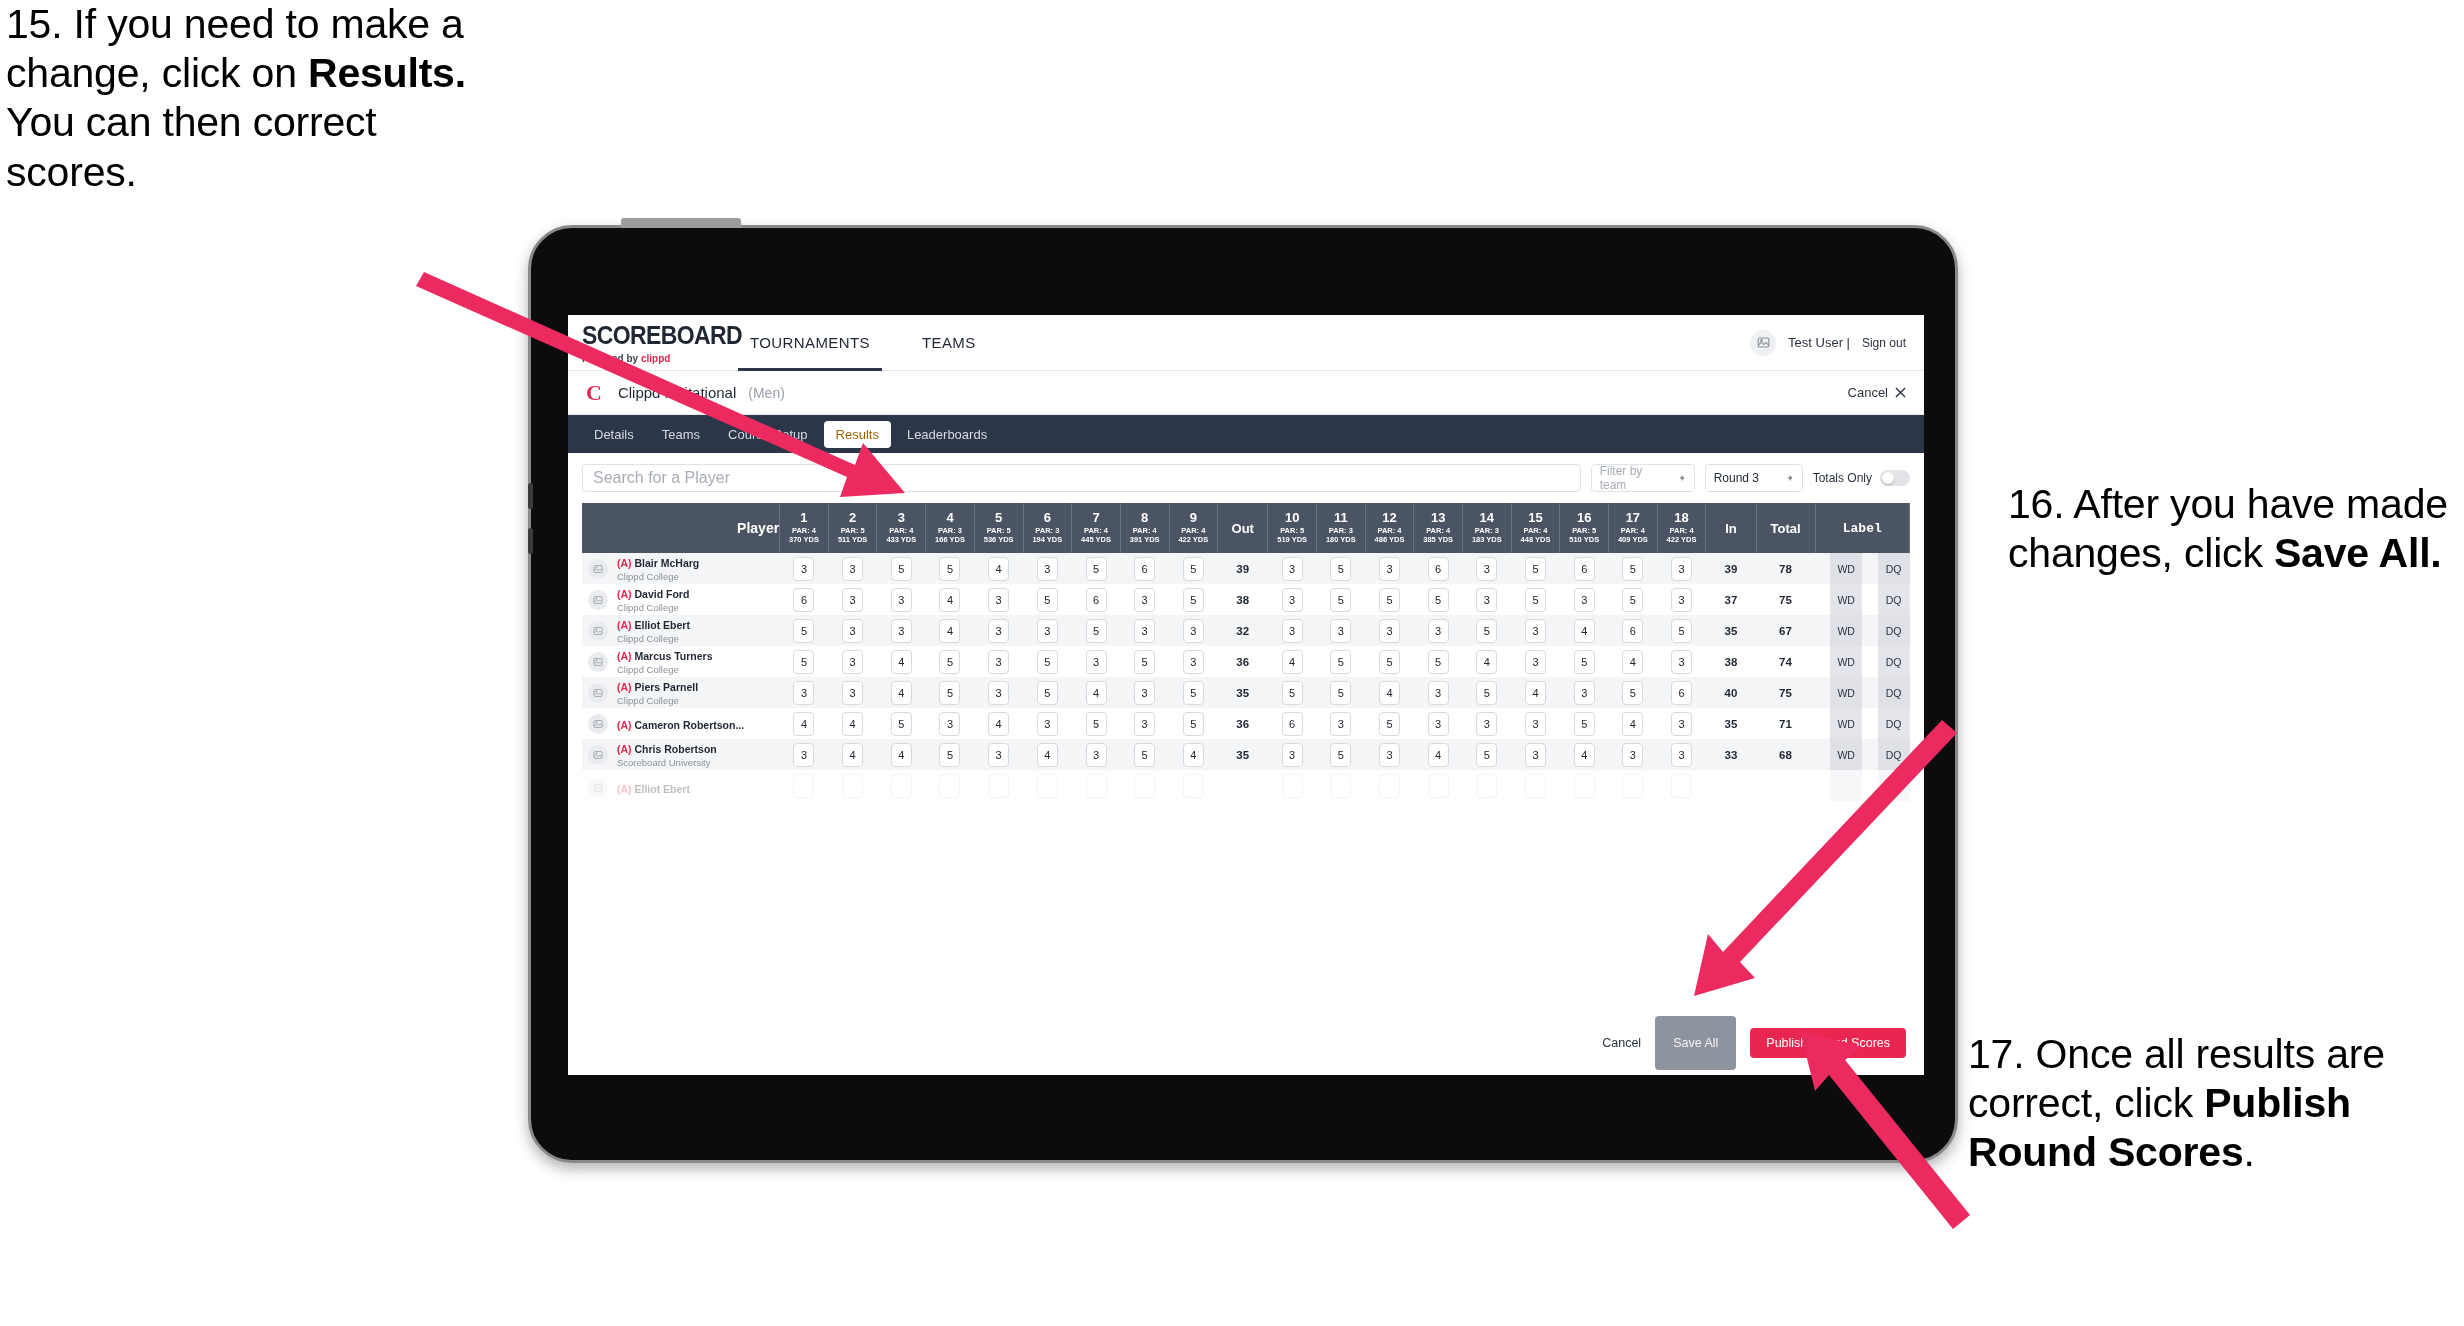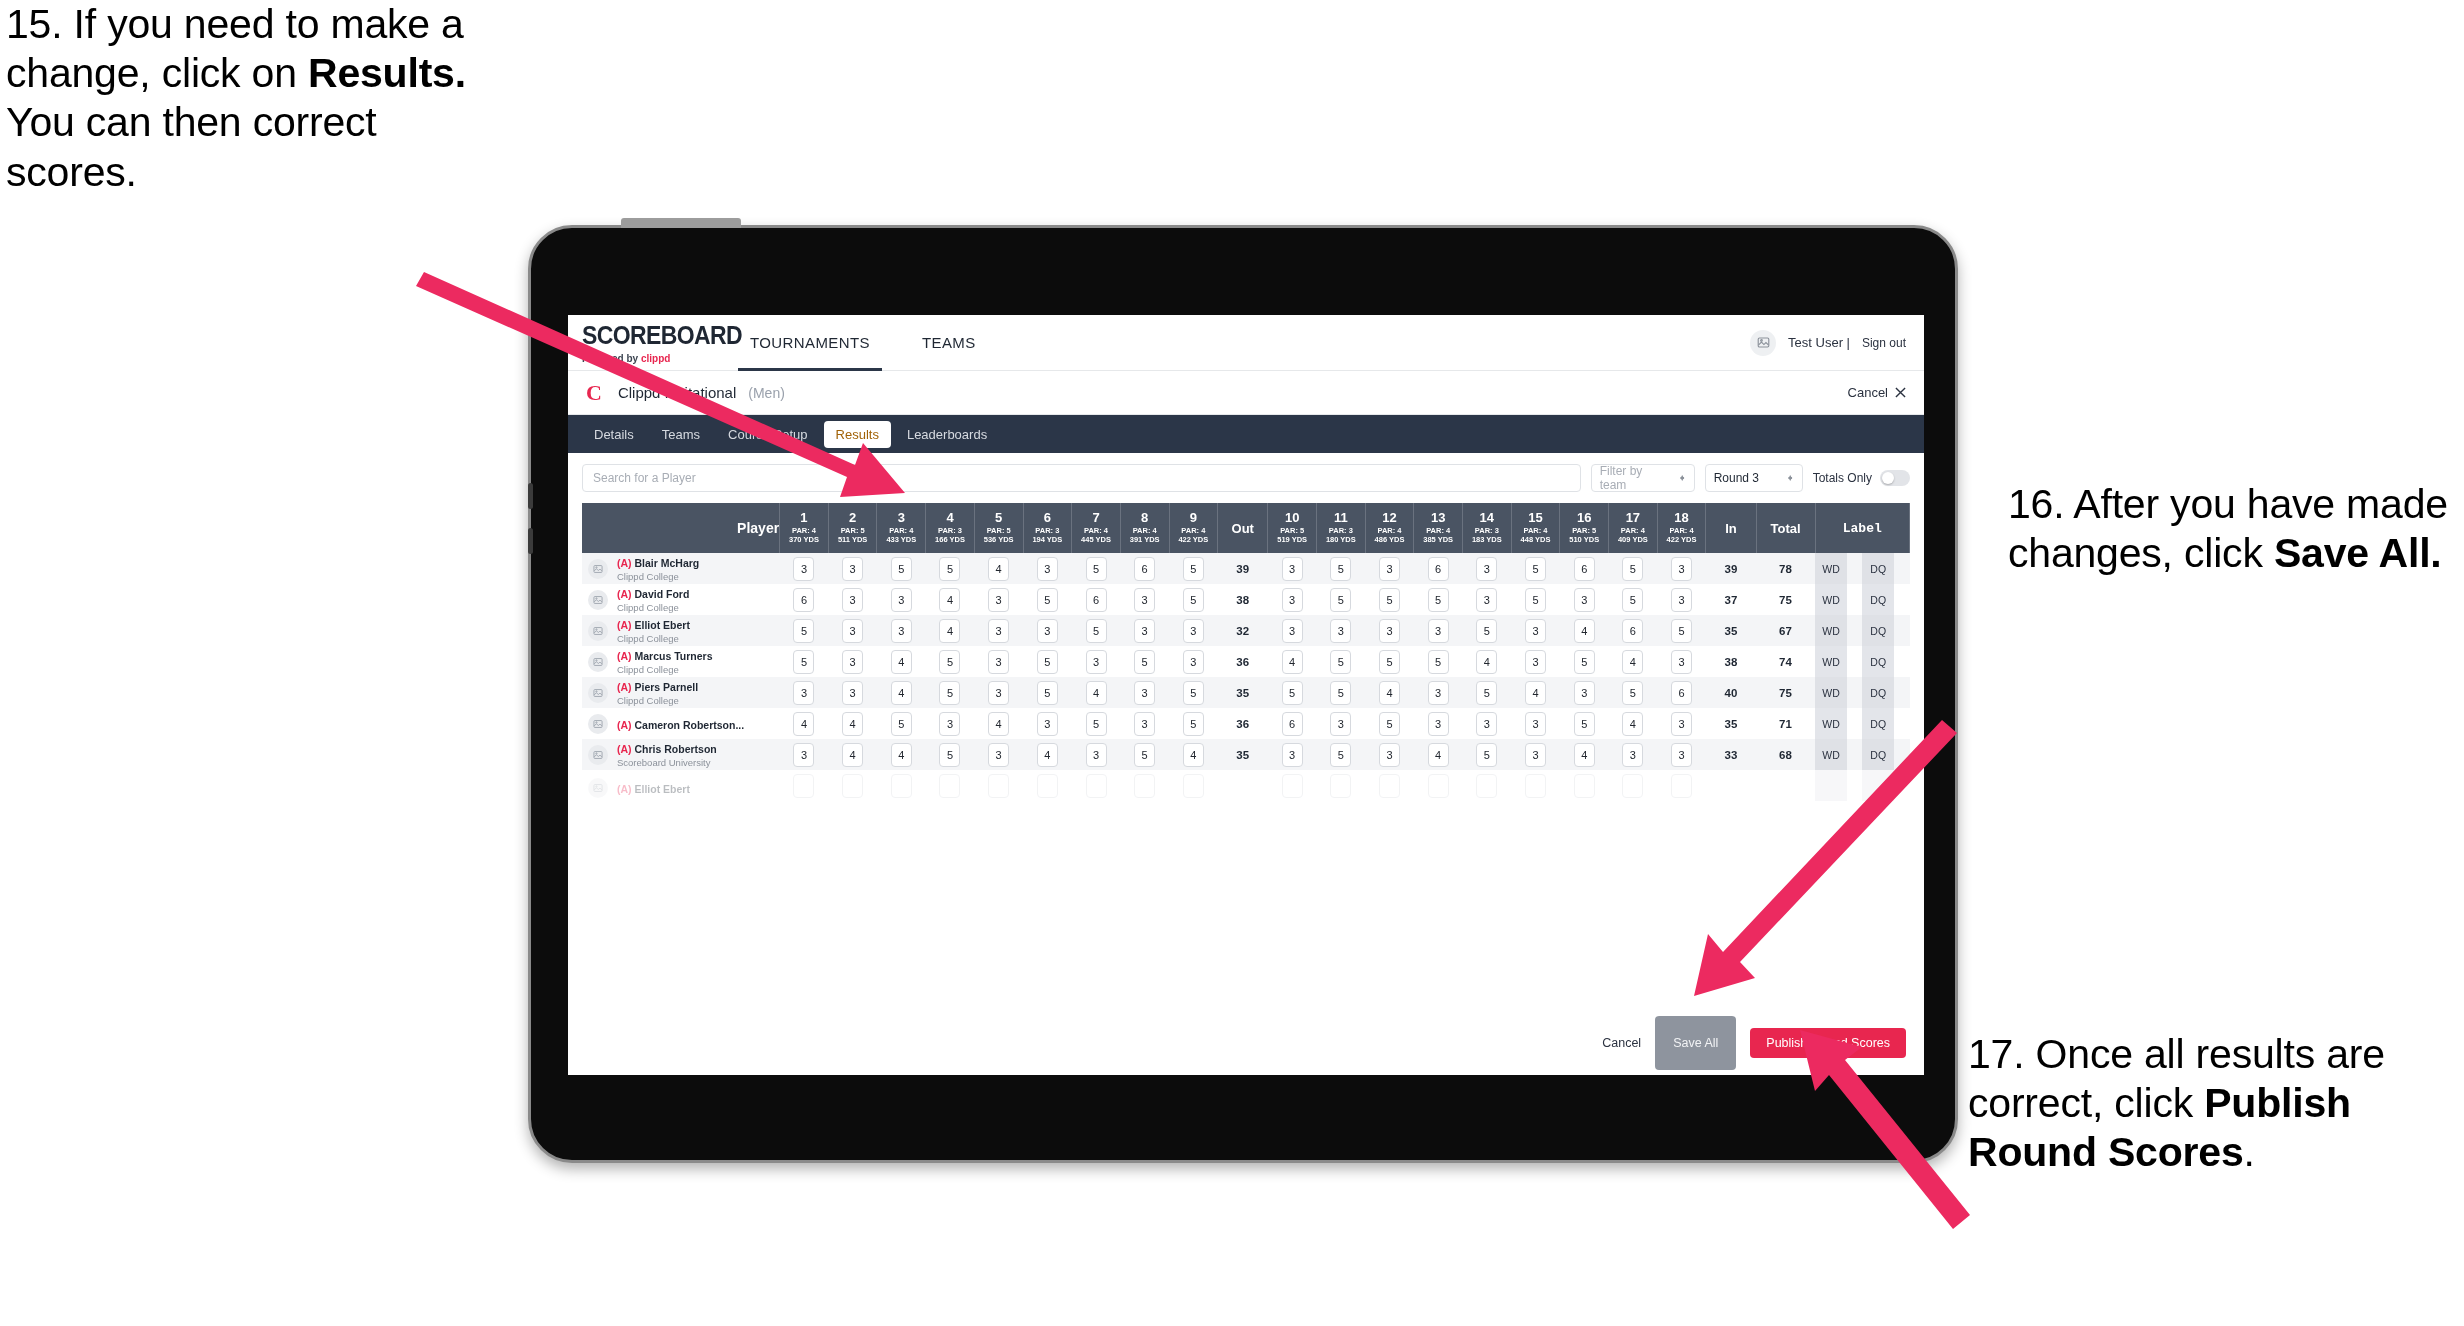--- a/index.html
+++ b/index.html
@@ -111,21 +111,21 @@
   }
   .tab.active { background:#fff; color:#a16207; font-weight:500; }
 
   
   #filter-row {
     display:flex; align-items:center; gap: 10px; padding: 11px 14px;
     background:#fff;
   }
   #search-input {
     flex: 1 1 auto; height: 28px; border:1px solid #dfe2e6; border-radius: 4px;
-    font-size: 12px; color:#1f2733; padding: 0 10px;
+    font-size: 16px; color:#1f2733; padding: 0 10px;
     font-family:"Liberation Sans", sans-serif; background:#fff;
   }
   #search-input::placeholder { color:#a8adb5; }
   .select-box {
     height: 28px; border:1px solid #dfe2e6; border-radius:4px; background:#fff;
     display:flex; align-items:center; justify-content:space-between;
     font-size: 12px; padding: 0 8px; gap:10px;
   }
   #filter-team { width: 104px; color:#a8adb5; }
   #round-select { width: 98px; color:#1f2733; }
@@ -172,21 +172,21 @@
   .p-name .amateur { color:#e8264f; }
   .p-team { font-size: 9.5px; color:#8b919a; line-height:1.3; }
   td.c-score { text-align:center; }
   .score-box {
     display:inline-flex; align-items:center; justify-content:center;
     width: 21px; height: 24px; border:1px solid #d6d9de; border-radius:4px;
     background:#fff; font-size: 11px; color:#22272f;
   }
   td.c-sum { text-align:center; font-size: 11.5px; font-weight:bold; color:#1f2733; }
   td.c-total { text-align:center; font-size: 11.5px; font-weight:bold; color:#1f2733; }
-  td.c-lab { text-align:left; width:32px; }
+  td.c-lab { text-align:right; width:32px; }
   .lab-chip {
     display:inline-flex; align-items:center; justify-content:center;
     width: 32px; height: 31px; background:#dfe1e6; font-size: 10.5px; color:#2b3240;
   }
   tr.even .lab-chip { background:#e3e5ea; }
   .fade-row td { opacity: 0.30; }
 
   
   #footer {
     position:absolute; left:0; right:0; bottom:0; height: 64px; background:#fff;

